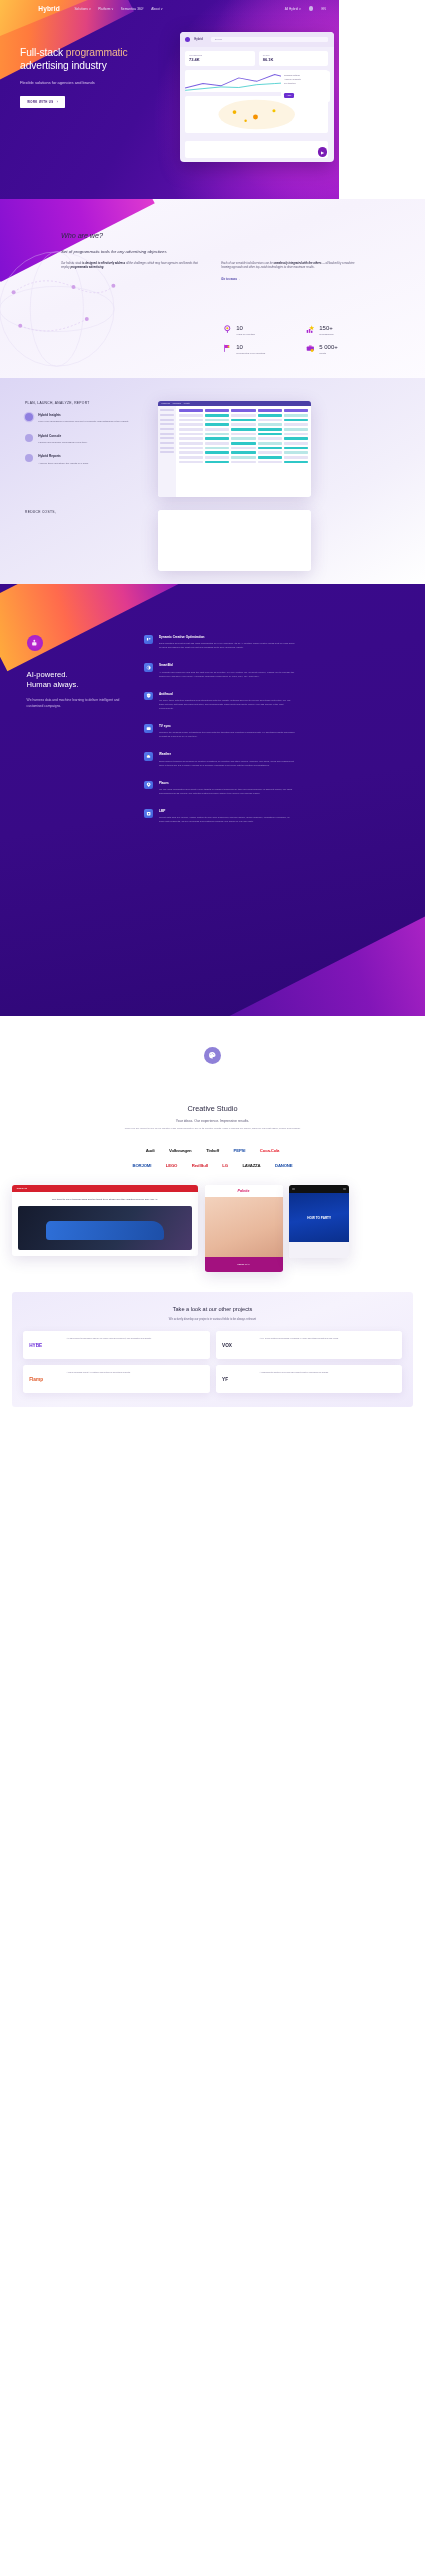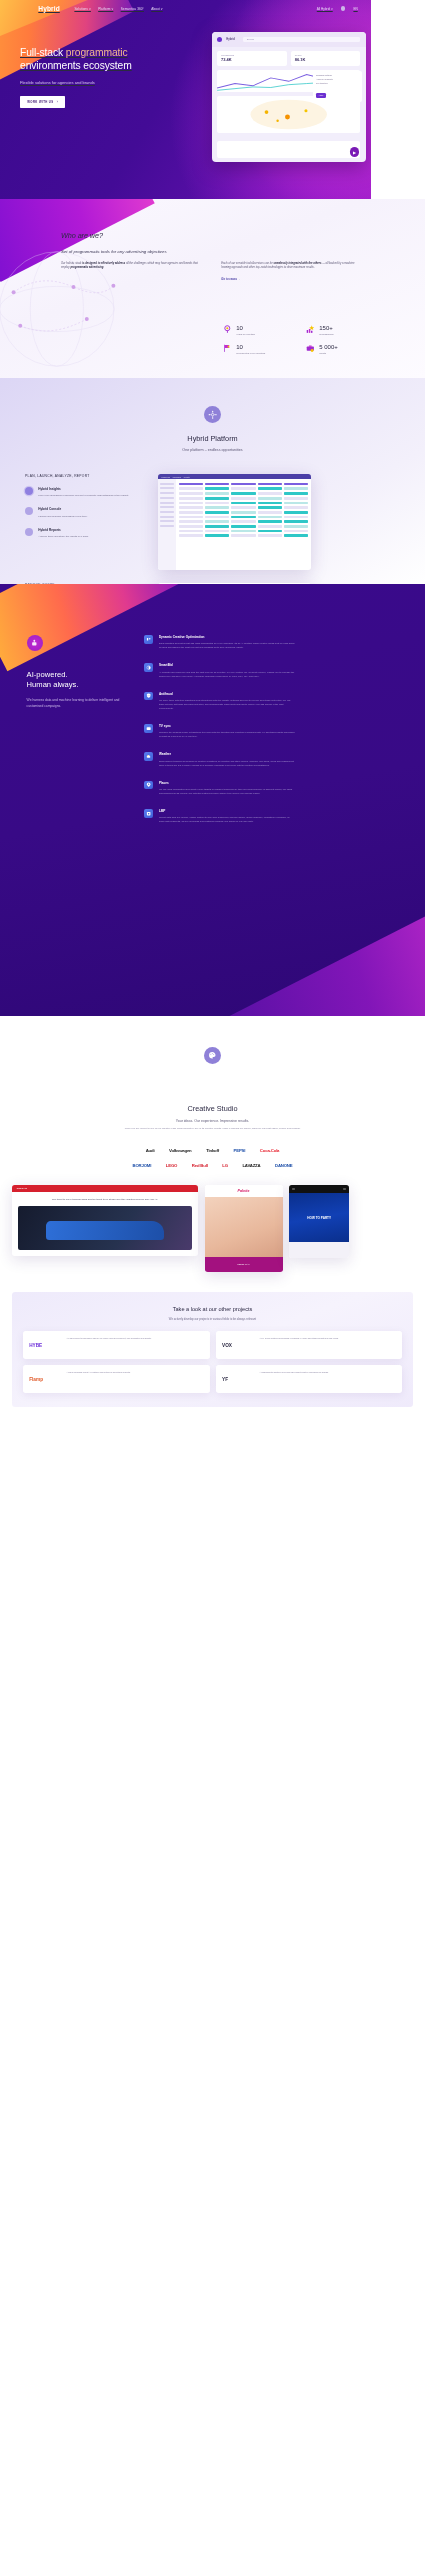--- a/index.html
+++ b/index.html
@@ -7,27 +7,26 @@
   body {
     font-family: "Liberation Sans", sans-serif;
     background:#ffffff;
     color:#2b2b40;
     width:425px;
     overflow-x:hidden;
   }
   
   .hero {
     position:relative;
-    width:371px; height:199px;
+    width:339px; height:199px;
     background:
       radial-gradient(circle at 88% 60%, #b423d8 0%, rgba(180,35,216,0) 45%),
       radial-gradient(circle at 100% 40%, #d43ad0 0%, rgba(212,58,208,0) 38%),
       linear-gradient(120deg,#3b0a8e 0%,#430b96 45%,#5a0fa8 70%,#8b17bf 100%);
     overflow:hidden;
-    text-decoration:underline;
   }
   .hero-corner {
     position:absolute; left:-40px; top:-47px; width:160px; height:100px;
     background:linear-gradient(120deg,#ffb33a 0%,#ff7a3d 45%,#e0437f 75%,#7a1bb5 100%);
     transform:rotate(-27deg);
   }
   .hero-corner2{
     position:absolute; left:-2.7px; top:-4px; width:100px;height:41px;
     background:linear-gradient(110deg,#ffc24a,#ff8a3c 55%,#f0567a);
     clip-path:polygon(0 0,100% 0,0 100%);
@@ -263,21 +262,21 @@
     <div class="nav-right">
       <a>All Hybrid ˅</a>
       <span class="user-ico"></span>
       <a>EN</a>
     </div>
   </nav>
 
   <div class="hero-body">
     <h1 class="hero-title">
       <span>Full-stack </span><span class="accent">programmatic</span><br>
-      <span>environments ecosystem</span>
+      <span>advertising industry</span>
     </h1>
     <div class="hero-sub">Flexible solutions for agencies and brands</div>
     <button class="btn-white">
       <span>WORK WITH US</span>
       <span>›</span>
     </button>
   </div>
 
   <div class="dash">
     <div class="dash-top">
@@ -397,37 +396,20 @@
       </svg>
       <div>
           <div class="num">5 000+</div>
       <div class="cap">clients</div>
         </div>
     </div>
   </div>
 </section>
 
 <section class="platform">
-  <div class="plat-head">
-    <div class="circ-ico">
-      <svg viewBox="0 0 24 24" width="9.3" height="9.3">
-        <circle cx="12" cy="12" r="3.2" fill="none" stroke="#fff" stroke-width="1.6"></circle>
-        <circle cx="12" cy="3.5" r="1.8" fill="#fff"></circle>
-          <circle cx="12" cy="20.5" r="1.8" fill="#fff"></circle>
-        <circle cx="3.5" cy="12" r="1.8" fill="#fff"></circle>
-          <circle cx="20.5" cy="12" r="1.8" fill="#fff"></circle>
-        <line x1="12" y1="5" x2="12" y2="9" stroke="#fff" stroke-width="1.2"></line>
-        <line x1="12" y1="15" x2="12" y2="19" stroke="#fff" stroke-width="1.2"></line>
-        <line x1="5" y1="12" x2="9" y2="12" stroke="#fff" stroke-width="1.2"></line>
-        <line x1="15" y1="12" x2="19" y2="12" stroke="#fff" stroke-width="1.2"></line>
-      </svg>
-    </div>
-    <h2 class="plat-title">Hybrid Platform</h2>
-    <div class="plat-sub">One platform – endless opportunities</div>
-  </div>
 
   <div class="plat-body">
     <div class="plat-left">
       <div class="kicker">PLAN, LAUNCH, ANALYZE, REPORT</div>
       <div class="feat">
         <div class="fico active"></div>
         <div class="ftxt">
           <h4>Hybrid Insights</h4>
           <p>Plan your campaigns in advance and get a complete understanding of the market.</p>
         </div>

